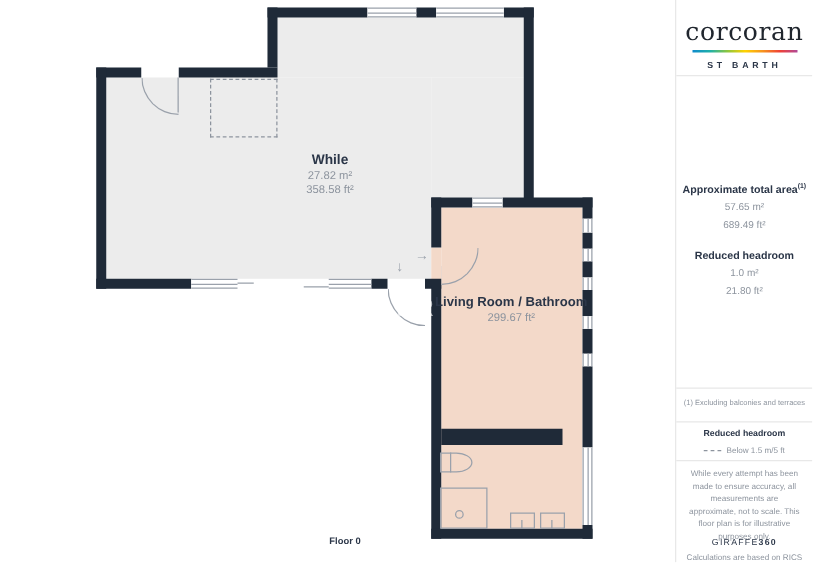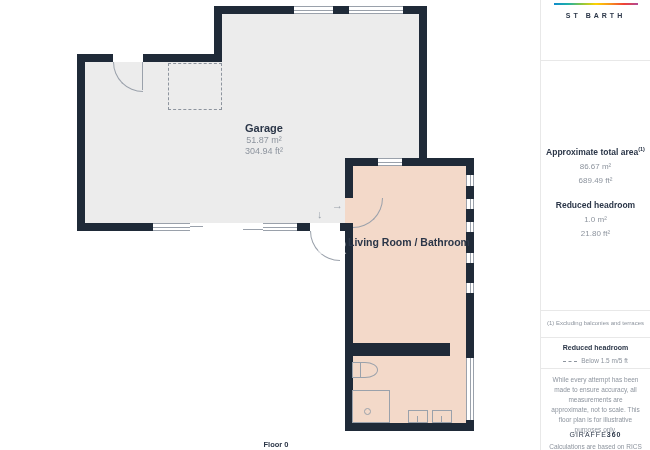--- a/index.html
+++ b/index.html
@@ -135,45 +135,47 @@
     <div class="abs fx" style="left:352px;top:390px;width:38px;height:33px;"></div>
     <div class="abs fx round" style="left:364px;top:408px;width:7px;height:7px;"></div>
     <div class="abs fx" style="left:408px;top:410px;width:20px;height:13px;"></div>
     <div class="abs thinline" style="left:417px;top:416px;width:1px;height:7px;"></div>
     <div class="abs fx" style="left:432px;top:410px;width:20px;height:13px;"></div>
     <div class="abs thinline" style="left:441px;top:416px;width:1px;height:7px;"></div>
 
     <div class="abs wm2" style="left:317px;top:236px;">ER</div>
 
     <div class="lbl" style="left:204px;top:121px;width:120px;">
-      <div class="room-name g-name">Garage</div>
-      <div class="room-val">51.87 m²</div>
-      <div class="room-val">304.94 ft²</div>
+      <div class="room-name g-name">While</div>
+      <div class="room-val">27.82 m²</div>
+      <div class="room-val">358.58 ft²</div>
     </div>
     <div class="lbl" style="left:333px;top:236px;width:152px;">
       <div class="room-name l-name">Living Room / Bathroom</div>
-    </div>
-
-    <div class="lbl floor-label" style="left:240px;top:440px;width:72px;">Floor 0</div>
+      <div class="room-val">299.67 ft²</div>
+    </div>
+
+    <div class="lbl floor-label" style="left:240px;top:428px;width:72px;">Floor 0</div>
   </div>
 
   <aside class="panel">
 
     <div>
+      <div class="logo-word">corcoran</div>
       <div class="spectrum" style="background: linear-gradient(to right, rgb(15, 139, 204), rgb(31, 176, 169), rgb(141, 198, 63), rgb(255, 210, 0), rgb(247, 148, 30), rgb(239, 65, 54), rgb(176, 74, 152));"></div>
       <div class="office">ST BARTH</div>
     </div>
 
     <div class="divider" style="top:60px;"></div>
 
     <div class="area-block">
       <div class="h-bold">
         <span>Approximate total area</span><sup>(1)</sup>
       </div>
-      <div class="val">86.67 m²</div>
+      <div class="val">57.65 m²</div>
       <div class="val">689.49 ft²</div>
       <div class="h-bold rh-gap">Reduced headroom</div>
       <div class="val">1.0 m²</div>
       <div class="val">21.80 ft²</div>
     </div>
 
     <div class="divider" style="top:310px;"></div>
 
     <div class="note">(1) Excluding balconies and terraces</div>
 

